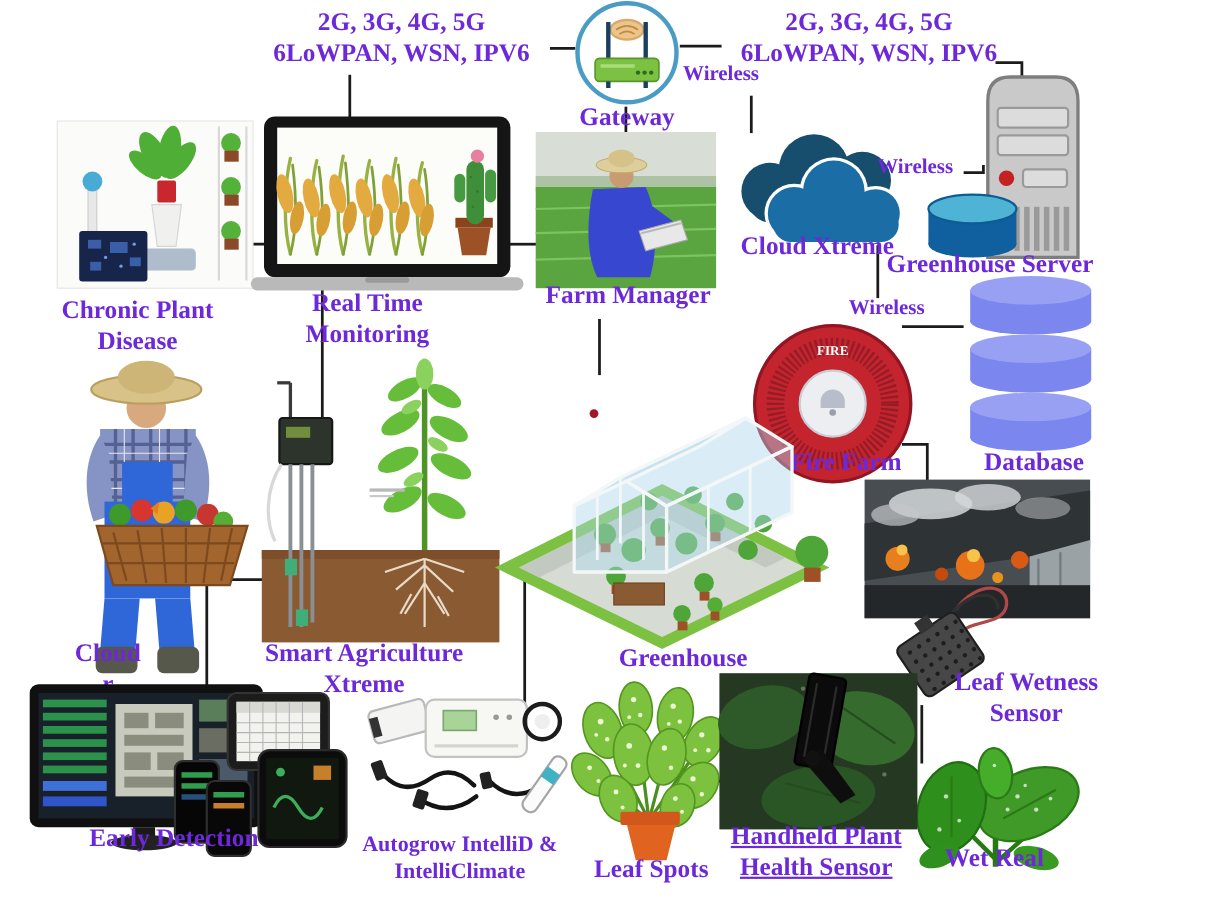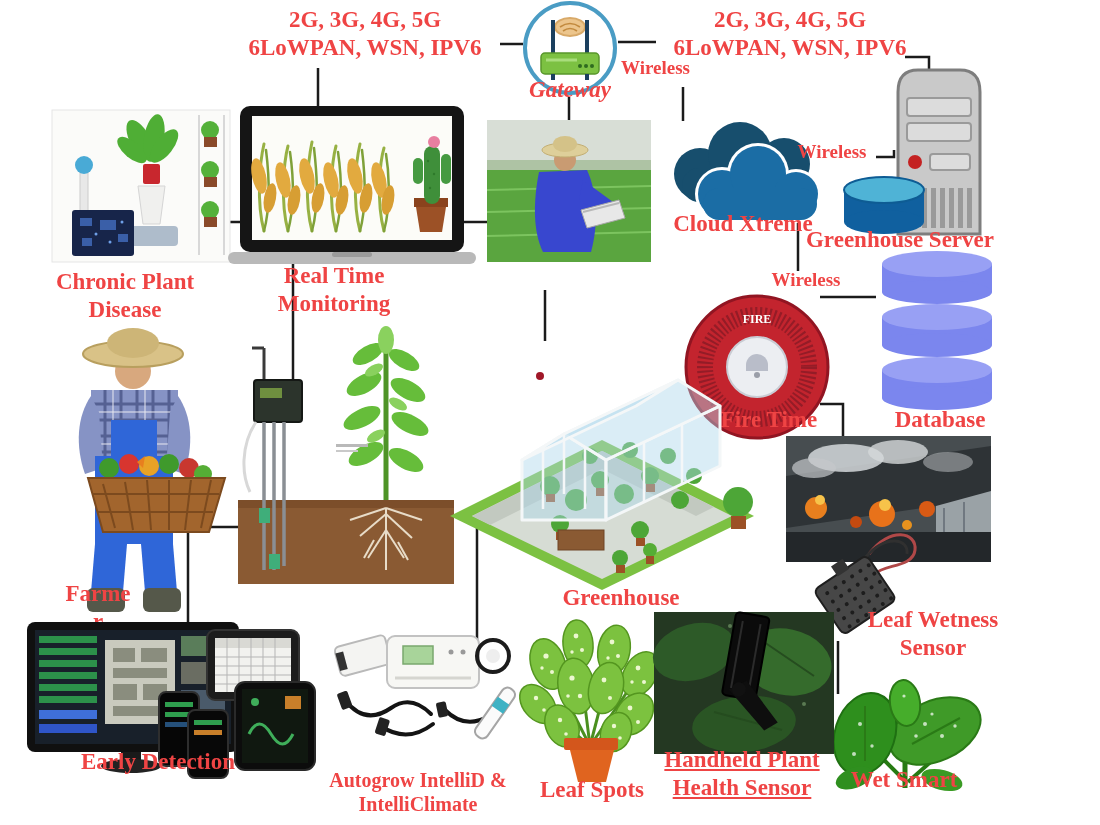--- a/index.html
+++ b/index.html
@@ -1,18 +1,18 @@
 <!DOCTYPE html>
 <html><head>
 <meta charset="utf-8">
 <style>
   html,body{margin:0;padding:0;background:#ffffff;}
   .canvas{position:relative;width:1100px;height:825px;background:#ffffff;overflow:hidden;
           font-family:"Liberation Serif",serif;}
-  .lbl{position:absolute;font-weight:bold;color:#ef4444;font-size:23px;line-height:1.22;
+  .lbl{position:absolute;font-weight:bold;color:#6d28d9;font-size:23px;line-height:1.22;
        text-align:center;white-space:pre-line;}
   .lbl.sm{font-size:19px;}
   .lbl.xs{font-size:20px;}
   .img{position:absolute;}
   svg{display:block;overflow:visible;}
   .wires{position:absolute;left:0;top:0;pointer-events:none;}
 </style>
 </head>
 <body>
 
@@ -54,21 +54,21 @@
       <line x1="65" y1="20" x2="65" y2="56" stroke="#1b3f5e" stroke-width="4"></line>
       <rect x="19" y="53" width="58" height="21" rx="4" fill="#7cc142" stroke="#58962b" stroke-width="1.5"></rect>
       <line x1="24" y1="60" x2="55" y2="60" stroke="#a9dd7c" stroke-width="3"></line>
       <circle cx="58" cy="66" r="2" fill="#2f6b1f"></circle>
         <circle cx="64" cy="66" r="2" fill="#2f6b1f"></circle>
         <circle cx="70" cy="66" r="2" fill="#2f6b1f"></circle>
       <line x1="31" y1="74" x2="31" y2="80" stroke="#1b3f5e" stroke-width="4"></line>
       <line x1="65" y1="74" x2="65" y2="80" stroke="#1b3f5e" stroke-width="4"></line>
     </svg>
   </div>
-  <div class="lbl" style="left:516px;top:76px;width:108px;font-style:italic;">Gateway</div>
+  <div class="lbl" style="left:516px;top:93px;width:108px;">Gateway</div>
 
   <div class="lbl" style="left:650px;top:6px;width:280px;">2G, 3G, 4G, 5G
 6LoWPAN, WSN, IPV6</div>
   <div class="lbl sm" style="left:608px;top:56px;width:95px;">Wireless</div>
 
   <div class="img" style="left:888px;top:62px;">
     <svg width="102" height="180" viewBox="0 0 102 180">
       <path d="M10,30 Q10,8 30,8 L72,8 Q92,8 92,30 L92,172 L10,172 Z" fill="#c9c9c9" stroke="#7e7e7e" stroke-width="3"></path>
       <rect x="19" y="36" width="64" height="18" rx="3" fill="#dcdcdc" stroke="#9a9a9a" stroke-width="2"></rect>
       <rect x="19" y="61" width="64" height="18" rx="3" fill="#dcdcdc" stroke="#9a9a9a" stroke-width="2"></rect>
@@ -125,21 +125,21 @@
   <div class="img" style="left:682px;top:292px;">
     <svg width="150" height="150" viewBox="0 0 150 150">
       <circle cx="75" cy="75" r="71" fill="#c3242e" stroke="#911522" stroke-width="3"></circle>
       <circle cx="75" cy="75" r="52" fill="none" stroke="#941c27" stroke-width="16" stroke-dasharray="2 2.5"></circle>
       <circle cx="75" cy="75" r="30" fill="#eceef2" stroke="#c9ccd4" stroke-width="2"></circle>
       <path d="M75,62 a11,11 0 0 1 11,11 v6 h-22 v-6 a11,11 0 0 1 11,-11 Z" fill="#b9bdc9"></path>
       <circle cx="75" cy="83" r="3" fill="#9a9ea8"></circle>
       <text x="75" y="31" text-anchor="middle" font-size="12" font-weight="bold" fill="#ffffff" font-family="Liberation Serif, serif">FIRE</text>
     </svg>
   </div>
-  <div class="lbl" style="left:698px;top:406px;width:142px;">Fire Time</div>
+  <div class="lbl" style="left:698px;top:406px;width:142px;">Fire Farm</div>
 
   <div class="img" style="left:876px;top:250px;">
     <svg width="122" height="162" viewBox="0 0 122 162">
       <g>
         <rect x="6" y="14" width="110" height="28" fill="#7b86ee"></rect>
         <ellipse cx="61" cy="42" rx="55" ry="12" fill="#7b86ee"></ellipse>
         <ellipse cx="61" cy="14" rx="55" ry="13" fill="#98a0f4"></ellipse>
       </g>
       <g transform="translate(0,53)">
         <rect x="6" y="14" width="110" height="28" fill="#7b86ee"></rect>
@@ -239,21 +239,21 @@
           <circle cx="135" cy="50" r="1.7"></circle>
         <circle cx="40" cy="48" r="2"></circle>
           <circle cx="52" cy="70" r="1.7"></circle>
           <circle cx="34" cy="78" r="2"></circle>
         <circle cx="84" cy="20" r="1.6"></circle>
           <circle cx="112" cy="38" r="1.6"></circle>
           <circle cx="96" cy="60" r="1.8"></circle>
       </g>
     </svg>
   </div>
-  <div class="lbl" style="left:836px;top:766px;width:136px;">Wet Smart</div>
+  <div class="lbl" style="left:836px;top:766px;width:136px;">Wet Real</div>
 
   <div class="img" style="left:52px;top:110px;">
     <svg width="178" height="152" viewBox="0 0 178 152">
       <rect width="178" height="152" fill="#fbfbf9" stroke="#e5e5e5"></rect>
       <line x1="147" y1="5" x2="147" y2="145" stroke="#d8d8d8" stroke-width="2"></line>
       <line x1="172" y1="5" x2="172" y2="145" stroke="#d8d8d8" stroke-width="2"></line>
       <g fill="#4fae35">
         <ellipse cx="88" cy="30" rx="10" ry="22" transform="rotate(-28 88 30)"></ellipse>
         <ellipse cx="102" cy="28" rx="10" ry="24" transform="rotate(10 102 28)"></ellipse>
         <ellipse cx="112" cy="36" rx="9" ry="20" transform="rotate(38 112 36)"></ellipse>
@@ -357,20 +357,21 @@
         </g>
       <circle cx="78" cy="40" r="11" fill="#c99b72"></circle>
       <path d="M52,52 C46,82 46,112 56,132 L104,132 C112,102 110,72 100,50 Z" fill="#3847cf"></path>
       <path d="M96,60 L126,82 L118,96 L92,80 Z" fill="#3847cf"></path>
       <ellipse cx="78" cy="30" rx="23" ry="7" fill="#decf9a" stroke="#c2ad72"></ellipse>
       <ellipse cx="78" cy="24" rx="12" ry="8" fill="#d4c288"></ellipse>
       <polygon points="94,90 132,80 138,98 100,108" fill="#e8e8e8" stroke="#a8a8a8"></polygon>
       <line x1="96" y1="92" x2="132" y2="83" stroke="#b8b8b8" stroke-width="2"></line>
     </svg>
   </div>
+  <div class="lbl" style="left:482px;top:254px;width:178px;">Farm Manager</div>
 
   <div class="img" style="left:33px;top:316px;">
     <svg width="202" height="298" viewBox="0 0 202 298">
       <circle cx="100" cy="55" r="18" fill="#d8a87e"></circle>
       <ellipse cx="100" cy="38" rx="50" ry="13" fill="#d9c287" stroke="#b89f5e" stroke-width="2"></ellipse>
       <ellipse cx="100" cy="27" rx="26" ry="15" fill="#cdb577"></ellipse>
       <rect x="58" y="74" width="87" height="68" fill="#8693c5"></rect>
       <g stroke="#4a5587" stroke-width="3" opacity="0.8">
         <line x1="72" y1="74" x2="72" y2="142"></line>
           <line x1="88" y1="74" x2="88" y2="142"></line>
@@ -411,21 +412,21 @@
           <line x1="92" y1="166" x2="100" y2="214"></line>
         <line x1="114" y1="164" x2="118" y2="214"></line>
           <line x1="136" y1="164" x2="136" y2="214"></line>
         <line x1="158" y1="164" x2="152" y2="214"></line>
           <line x1="178" y1="164" x2="168" y2="212"></line>
         <line x1="60" y1="178" x2="186" y2="178"></line>
           <line x1="64" y1="196" x2="180" y2="196"></line>
       </g>
     </svg>
   </div>
-  <div class="lbl" style="left:38px;top:580px;width:120px;">Farme
+  <div class="lbl" style="left:38px;top:580px;width:120px;">Cloud
 r</div>
 
   <div class="img" style="left:236px;top:326px;">
     <svg width="230" height="262" viewBox="0 0 230 262">
       <line x1="150" y1="8" x2="150" y2="176" stroke="#4e9427" stroke-width="5"></line>
       <g fill="#66bd3a">
         <ellipse cx="132" cy="28" rx="17" ry="8" transform="rotate(-30 132 28)"></ellipse>
         <ellipse cx="168" cy="34" rx="17" ry="8" transform="rotate(30 168 34)"></ellipse>
         <ellipse cx="128" cy="58" rx="19" ry="9" transform="rotate(-28 128 58)"></ellipse>
         <ellipse cx="172" cy="64" rx="19" ry="9" transform="rotate(28 172 64)"></ellipse>
@@ -462,20 +463,22 @@
       <g stroke="#8a8f94" stroke-width="3.5">
         <line x1="28" y1="96" x2="28" y2="244"></line>
           <line x1="38" y1="96" x2="38" y2="244"></line>
           <line x1="48" y1="96" x2="48" y2="240"></line>
       </g>
       <rect x="23" y="182" width="11" height="15" fill="#3fae7a"></rect>
       <rect x="33" y="228" width="11" height="15" fill="#3fae7a"></rect>
       <path d="M20,96 C4,120 6,150 14,166" stroke="#d8d8d8" stroke-width="3" fill="none"></path>
     </svg>
   </div>
+  <div class="lbl" style="left:226px;top:580px;width:210px;">Smart Agriculture
+Xtreme</div>
 
   <div class="img" style="left:438px;top:334px;">
     <svg width="328" height="258" viewBox="0 0 328 258">
       <polygon points="12,182 164,106 316,182 164,256" fill="#7cc142"></polygon>
       <polygon points="34,182 164,117 294,182 164,245" fill="#d6dcd4"></polygon>
       <polygon points="34,182 164,117 182,126 52,191" fill="#c2c9c0"></polygon>
       <polygon points="276,173 164,117 146,126 258,182" fill="#c2c9c0"></polygon>
       <g fill="#4da637">
         <circle cx="112" cy="152" r="10"></circle>
           <circle cx="138" cy="166" r="11"></circle>
@@ -611,21 +614,21 @@
         <rect x="14" y="64" width="11" height="17" rx="2" transform="rotate(-20 19 72)"></rect>
         <rect x="52" y="90" width="11" height="17" rx="2" transform="rotate(18 57 98)"></rect>
         <rect x="112" y="74" width="10" height="15" rx="2" transform="rotate(-12 117 81)"></rect>
       </g>
       <g transform="rotate(35 170 85)">
         <rect x="163" y="56" width="14" height="58" rx="6" fill="#fbfbfb" stroke="#a5a5a5" stroke-width="2"></rect>
         <rect x="163" y="70" width="14" height="11" fill="#3fb2c4"></rect>
       </g>
     </svg>
   </div>
-  <div class="lbl xs" style="left:312px;top:756px;width:212px;margin-top:12px;">Autogrow IntelliD &amp;
+  <div class="lbl xs" style="left:312px;top:756px;width:212px;">Autogrow IntelliD &amp;
 IntelliClimate</div>
 
   <div class="img" style="left:518px;top:626px;">
     <svg width="148" height="158" viewBox="0 0 148 158">
       <g stroke="#4a8f1f" stroke-width="3">
         <line x1="72" y1="120" x2="32" y2="42"></line>
           <line x1="72" y1="120" x2="60" y2="24"></line>
         <line x1="72" y1="120" x2="96" y2="28"></line>
           <line x1="72" y1="120" x2="120" y2="50"></line>
         <line x1="72" y1="120" x2="24" y2="80"></line>

